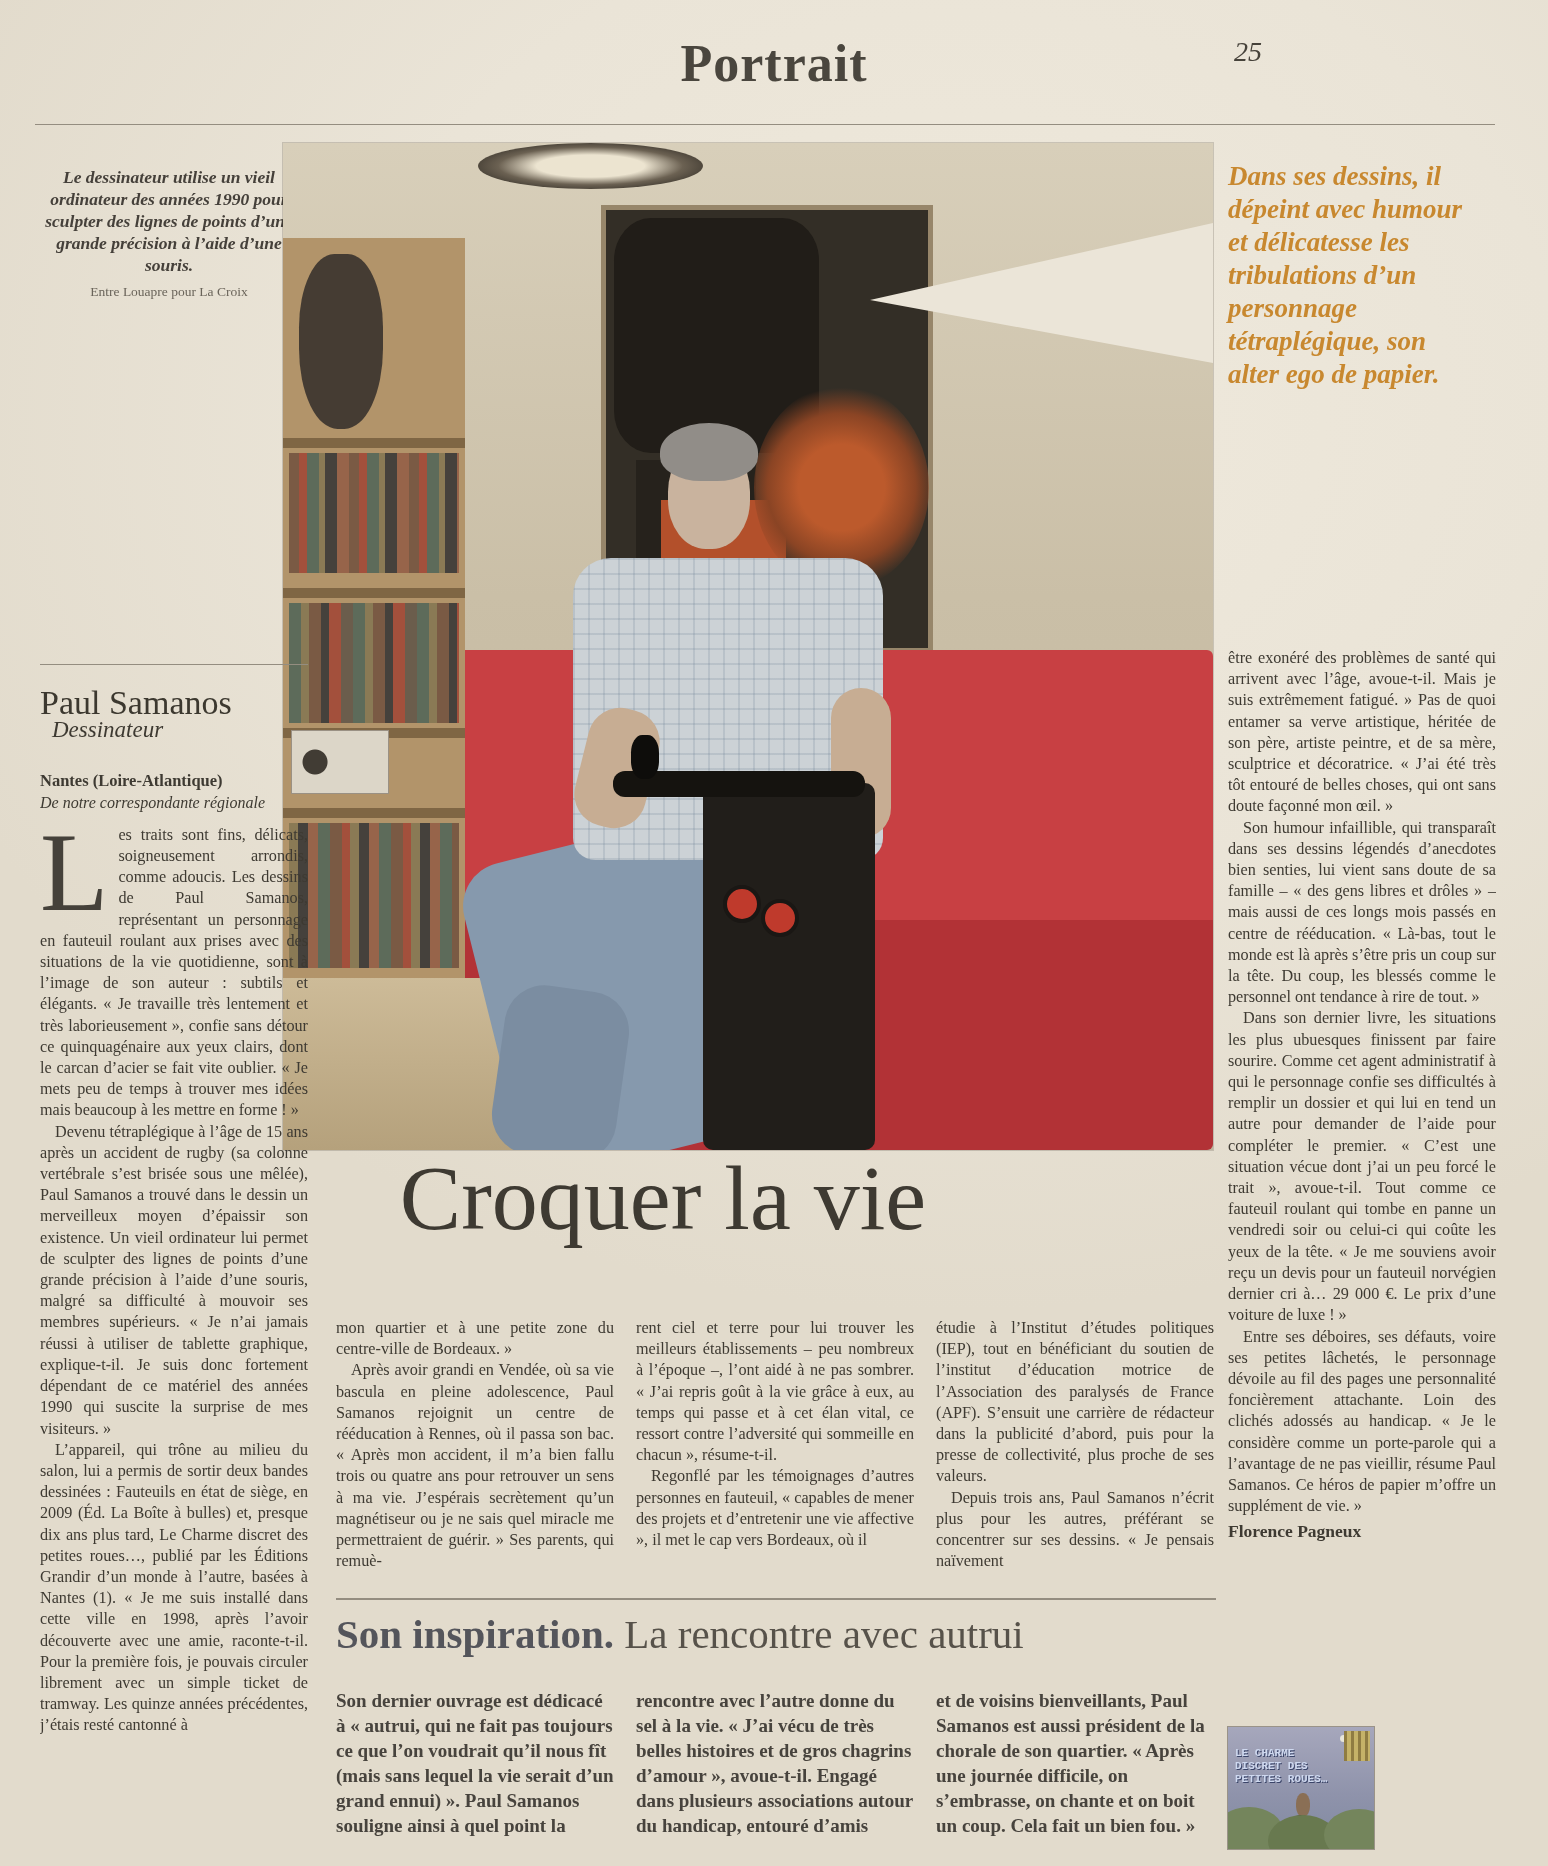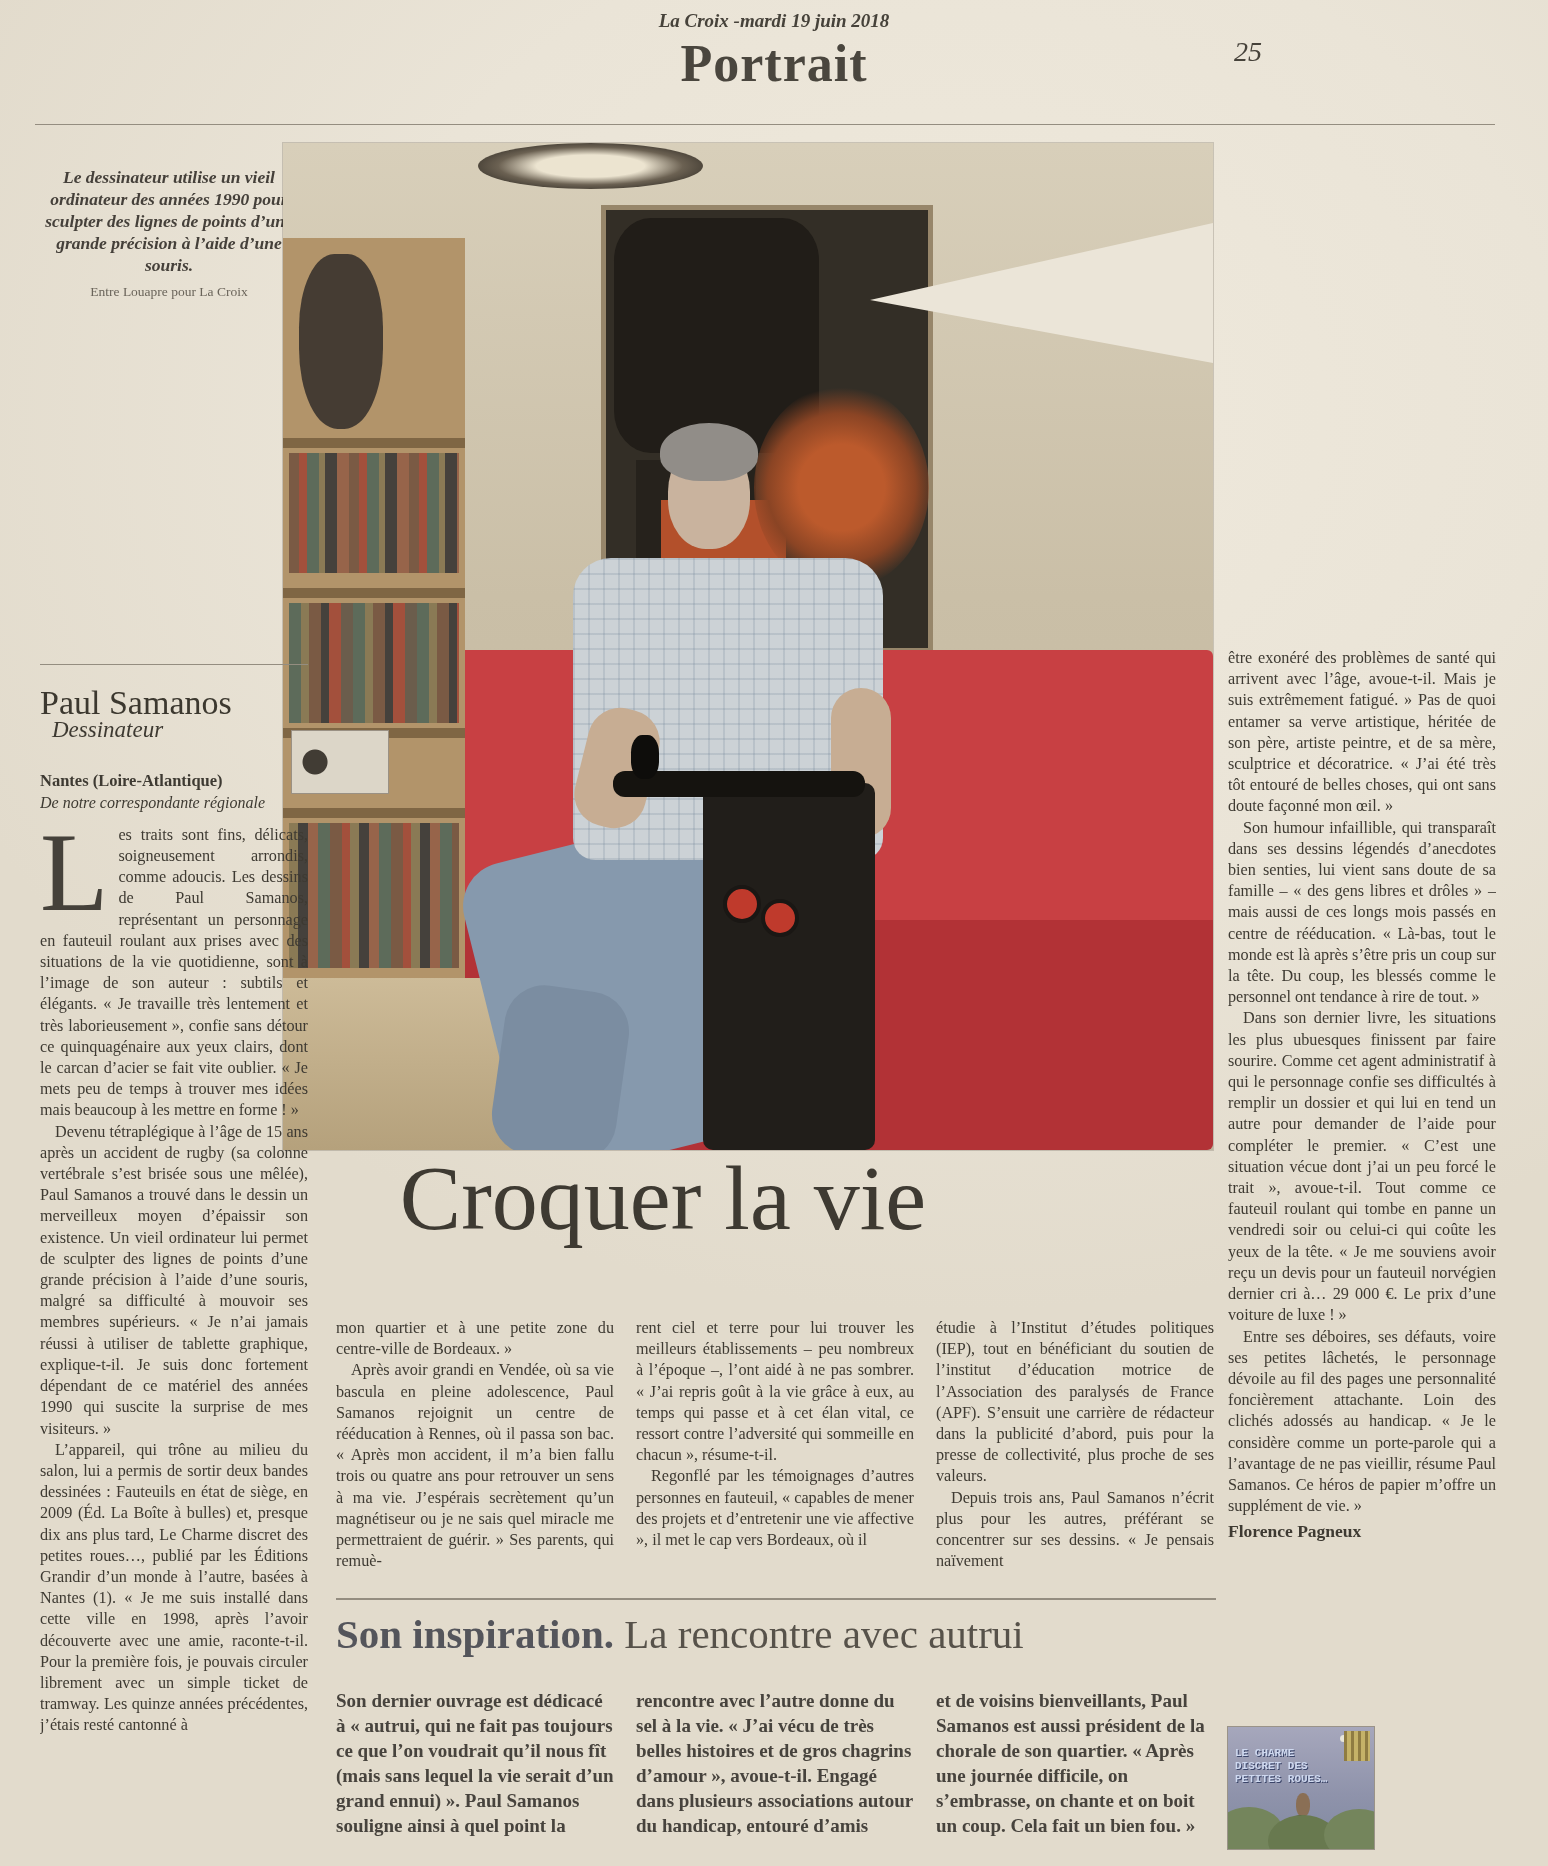--- a/index.html
+++ b/index.html
@@ -108,21 +108,20 @@
   .ph-reflector{width:30px;height:30px;border-radius:50%;background:#bf3a2c;border:4px solid #1a1714;}
   .ph-ref1{left:440px;top:742px;} .ph-ref2{left:478px;top:756px;}
   .ph-wedge{left:587px;top:80px;width:343px;height:140px;background:#ebe5d8;
      -webkit-clip-path:polygon(0 55%,100% 0,100% 100%);clip-path:polygon(0 55%,100% 0,100% 100%);}
 </style>
 </head>
 <body>
 
 <div class="page">
 
-  <div class="masthead-date">La Croix -mardi 19 juin 2018</div>
   <div class="section-title">Portrait</div>
   <div class="page-number">25</div>
   <div class="rule" style="left:35px;top:124px;width:1460px;"></div>
 
   <div class="caption">
     <p class="caption-text">Le dessinateur utilise un vieil ordinateur des années 1990 pour sculpter des lignes de points d’une grande précision à l’aide d’une souris.</p>
     <p class="caption-credit">Entre Louapre pour La Croix</p>
   </div>
 
   <div class="photo">
@@ -156,20 +155,21 @@
     <div class="abs ph-face"></div>
     <div class="abs ph-hair"></div>
     <div class="abs ph-chair"></div>
     <div class="abs ph-armrest"></div>
     <div class="abs ph-joystick"></div>
     <div class="abs ph-reflector ph-ref1"></div>
     <div class="abs ph-reflector ph-ref2"></div>
     <div class="abs ph-wedge"></div>
   </div>
 
+  <div class="standfirst">Dans ses dessins, il dépeint avec humour et délicatesse les tribulations d’un personnage tétraplégique, son alter ego de papier.</div>
 
   <div class="rule" style="left:40px;top:664px;width:268px;"></div>
 
   <div class="col col1">
     <h1 class="author-name">Paul Samanos</h1>
     <div class="author-role">Dessinateur</div>
     <div class="dateline">Nantes (Loire-Atlantique)</div>
     <div class="correspondent">De notre correspondante régionale</div>
     <p class="has-drop"><span class="dropcap">L</span><span>es traits sont fins, délicats, soigneusement arrondis, comme adoucis. Les dessins de Paul Samanos, représentant un personnage en fauteuil roulant aux prises avec des situations de la vie quotidienne, sont à l’image de son auteur : subtils et élégants. « Je travaille très lentement et très laborieusement », confie sans détour ce quinquagénaire aux yeux clairs, dont le carcan d’acier se fait vite oublier. « Je mets peu de temps à trouver mes idées mais beaucoup à les mettre en forme ! »</span></p>
     <p>Devenu tétraplégique à l’âge de 15 ans après un accident de rugby (sa colonne vertébrale s’est brisée sous une mêlée), Paul Samanos a trouvé dans le dessin un merveilleux moyen d’épaissir son existence. Un vieil ordinateur lui permet de sculpter des lignes de points d’une grande précision à l’aide d’une souris, malgré sa difficulté à mouvoir ses membres supérieurs. « Je n’ai jamais réussi à utiliser de tablette graphique, explique-t-il. Je suis donc fortement dépendant de ce matériel des années 1990 qui suscite la surprise de mes visiteurs. »</p>

